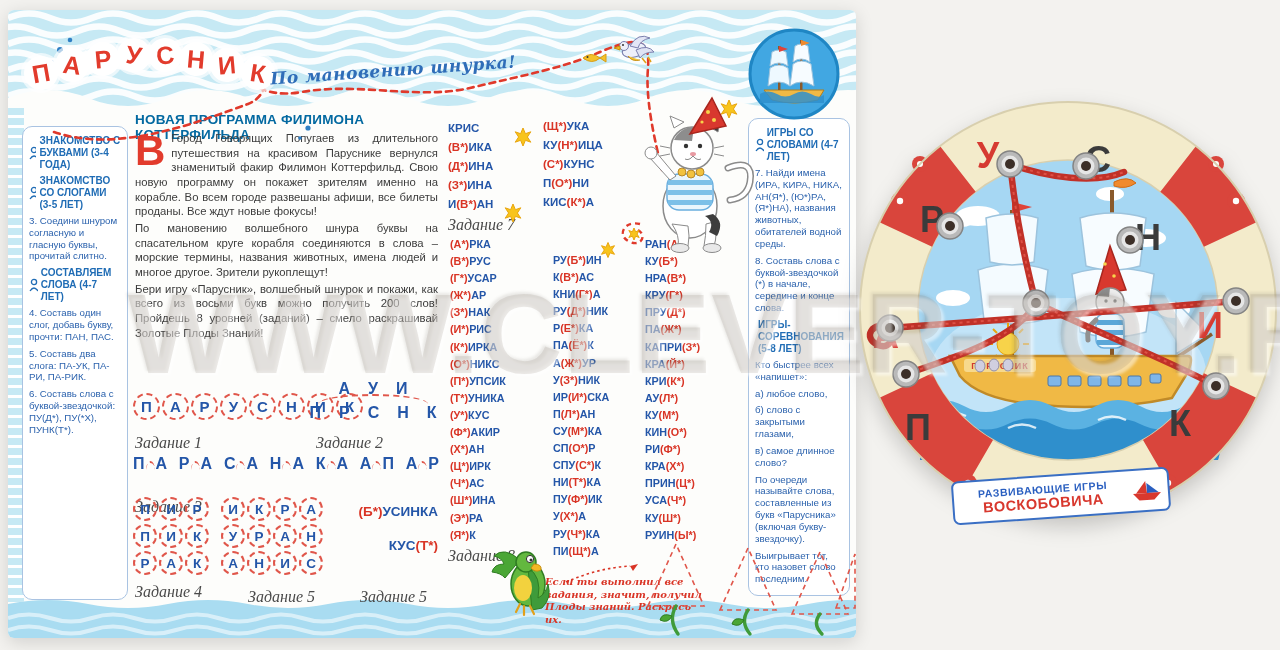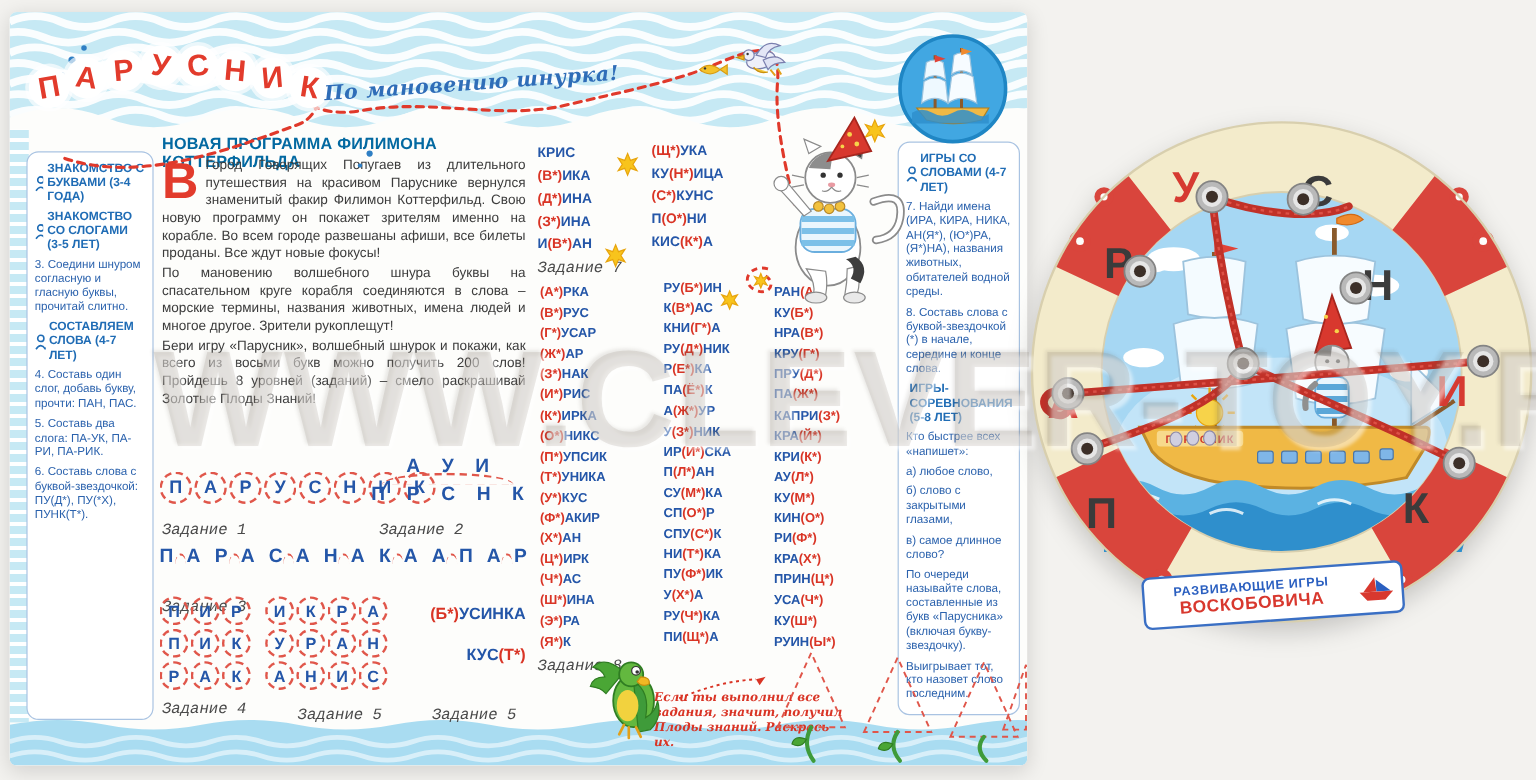--- a/index.html
+++ b/index.html
@@ -33,21 +33,21 @@
   #sb-left{left:14px;top:116px;width:106px;height:474px;}
   #sb-right{left:740px;top:108px;width:102px;height:478px;}
   .sb-head{display:flex;align-items:center;gap:3px;margin:3px 0 4px;}
   .sb-head .ttl{color:#1f6cb5;font-weight:bold;font-size:10px;line-height:1.2;}
   .sb-item{color:#2b62ad;font-size:9.7px;line-height:1.22;margin:0 0 5px;}
   
   #heading{position:absolute;left:127px;top:102px;width:310px;color:#0369a1;font-weight:bold;font-size:13.5px;letter-spacing:.2px;}
   #intro{position:absolute;left:127px;top:121px;width:303px;color:#3c3c3c;font-size:11.3px;line-height:1.3;text-align:justify;}
   #intro .dropcap{float:left;color:#e23b2c;font-weight:800;font-size:42px;line-height:36px;margin:2px 6px 0 0;}
   #intro p{margin:0 0 2px;}
-  .task-label{position:absolute;font-family:Liberation Mono, monospace;font-style:italic;color:#4a4a4a;font-size:13px;}
+  .task-label{position:absolute;font-family:Liberation Serif, serif;font-style:italic;color:#4a4a4a;font-size:16px;}
   .circ-row{display:flex;margin-bottom:3px;}
   .circ{width:27px;height:27px;border:2px dashed #e0564a;border-radius:50%;margin-right:2px;box-sizing:border-box;
         display:flex;align-items:center;justify-content:center;color:#2456a8;font-weight:bold;font-size:15px;}
   .small .circ{width:24px;height:24px;font-size:13.5px;}
   #t1{position:absolute;left:125px;top:383px;}
   #t2{position:absolute;left:296px;top:370px;width:138px;text-align:center;}
   #t2 .row{display:flex;justify-content:center;}
   .blet{color:#2456a8;font-weight:bold;font-size:16px;margin:0 9px;position:relative;z-index:2;}
   .arc2{height:8px;border-top:2px dashed #e0564a;border-radius:50%/100% 100% 0 0;margin:-4px 14px 0;}
   #t3{position:absolute;left:125px;top:445px;width:306px;display:flex;justify-content:space-between;}
@@ -58,21 +58,21 @@
   #t5{position:absolute;left:213px;top:487px;}
   #t6{position:absolute;left:330px;top:494px;text-align:right;width:100px;}
   #t6 .word-line{height:34px;font-size:13.5px;}
   .word-line{font-weight:bold;white-space:nowrap;}
   .wb{color:#2456a8;}.wr{color:#d93425;}
   .col7 .word-line{height:19px;font-size:11.5px;}
   .col8 .word-line{height:17.1px;font-size:10.8px;}
   #t7c1{position:absolute;left:440px;top:112px;}
   #t7c2{position:absolute;left:535px;top:110px;}
   #t8c1{position:absolute;left:442px;top:228px;}
-  #t8c2{position:absolute;left:545px;top:224px;}
+  #t8c2{position:absolute;left:545px;top:244px;}
   #t8c3{position:absolute;left:637px;top:228px;}
   #footer-note{position:absolute;left:537px;top:566px;width:158px;color:#d93425;font-size:10px;
       font-family:"DejaVu Serif",serif;font-style:italic;font-weight:bold;line-height:1.25;}
   
   #decor{position:absolute;left:0;top:0;width:848px;height:628px;z-index:3;pointer-events:none;}
   
   #board{position:absolute;left:856px;top:94px;width:424px;height:438px;filter:drop-shadow(0 8px 10px rgba(0,0,0,.18));}
   .bl{font-weight:800;font-size:36px;font-family:"Liberation Sans",sans-serif;}
   .bl.dark{fill:#3b3b3b;}.bl.red{fill:#d63a31;}
   #logo-plate{position:absolute;left:952px;top:474px;width:218px;height:44px;background:#fff;border:2px solid #3a6fc4;

